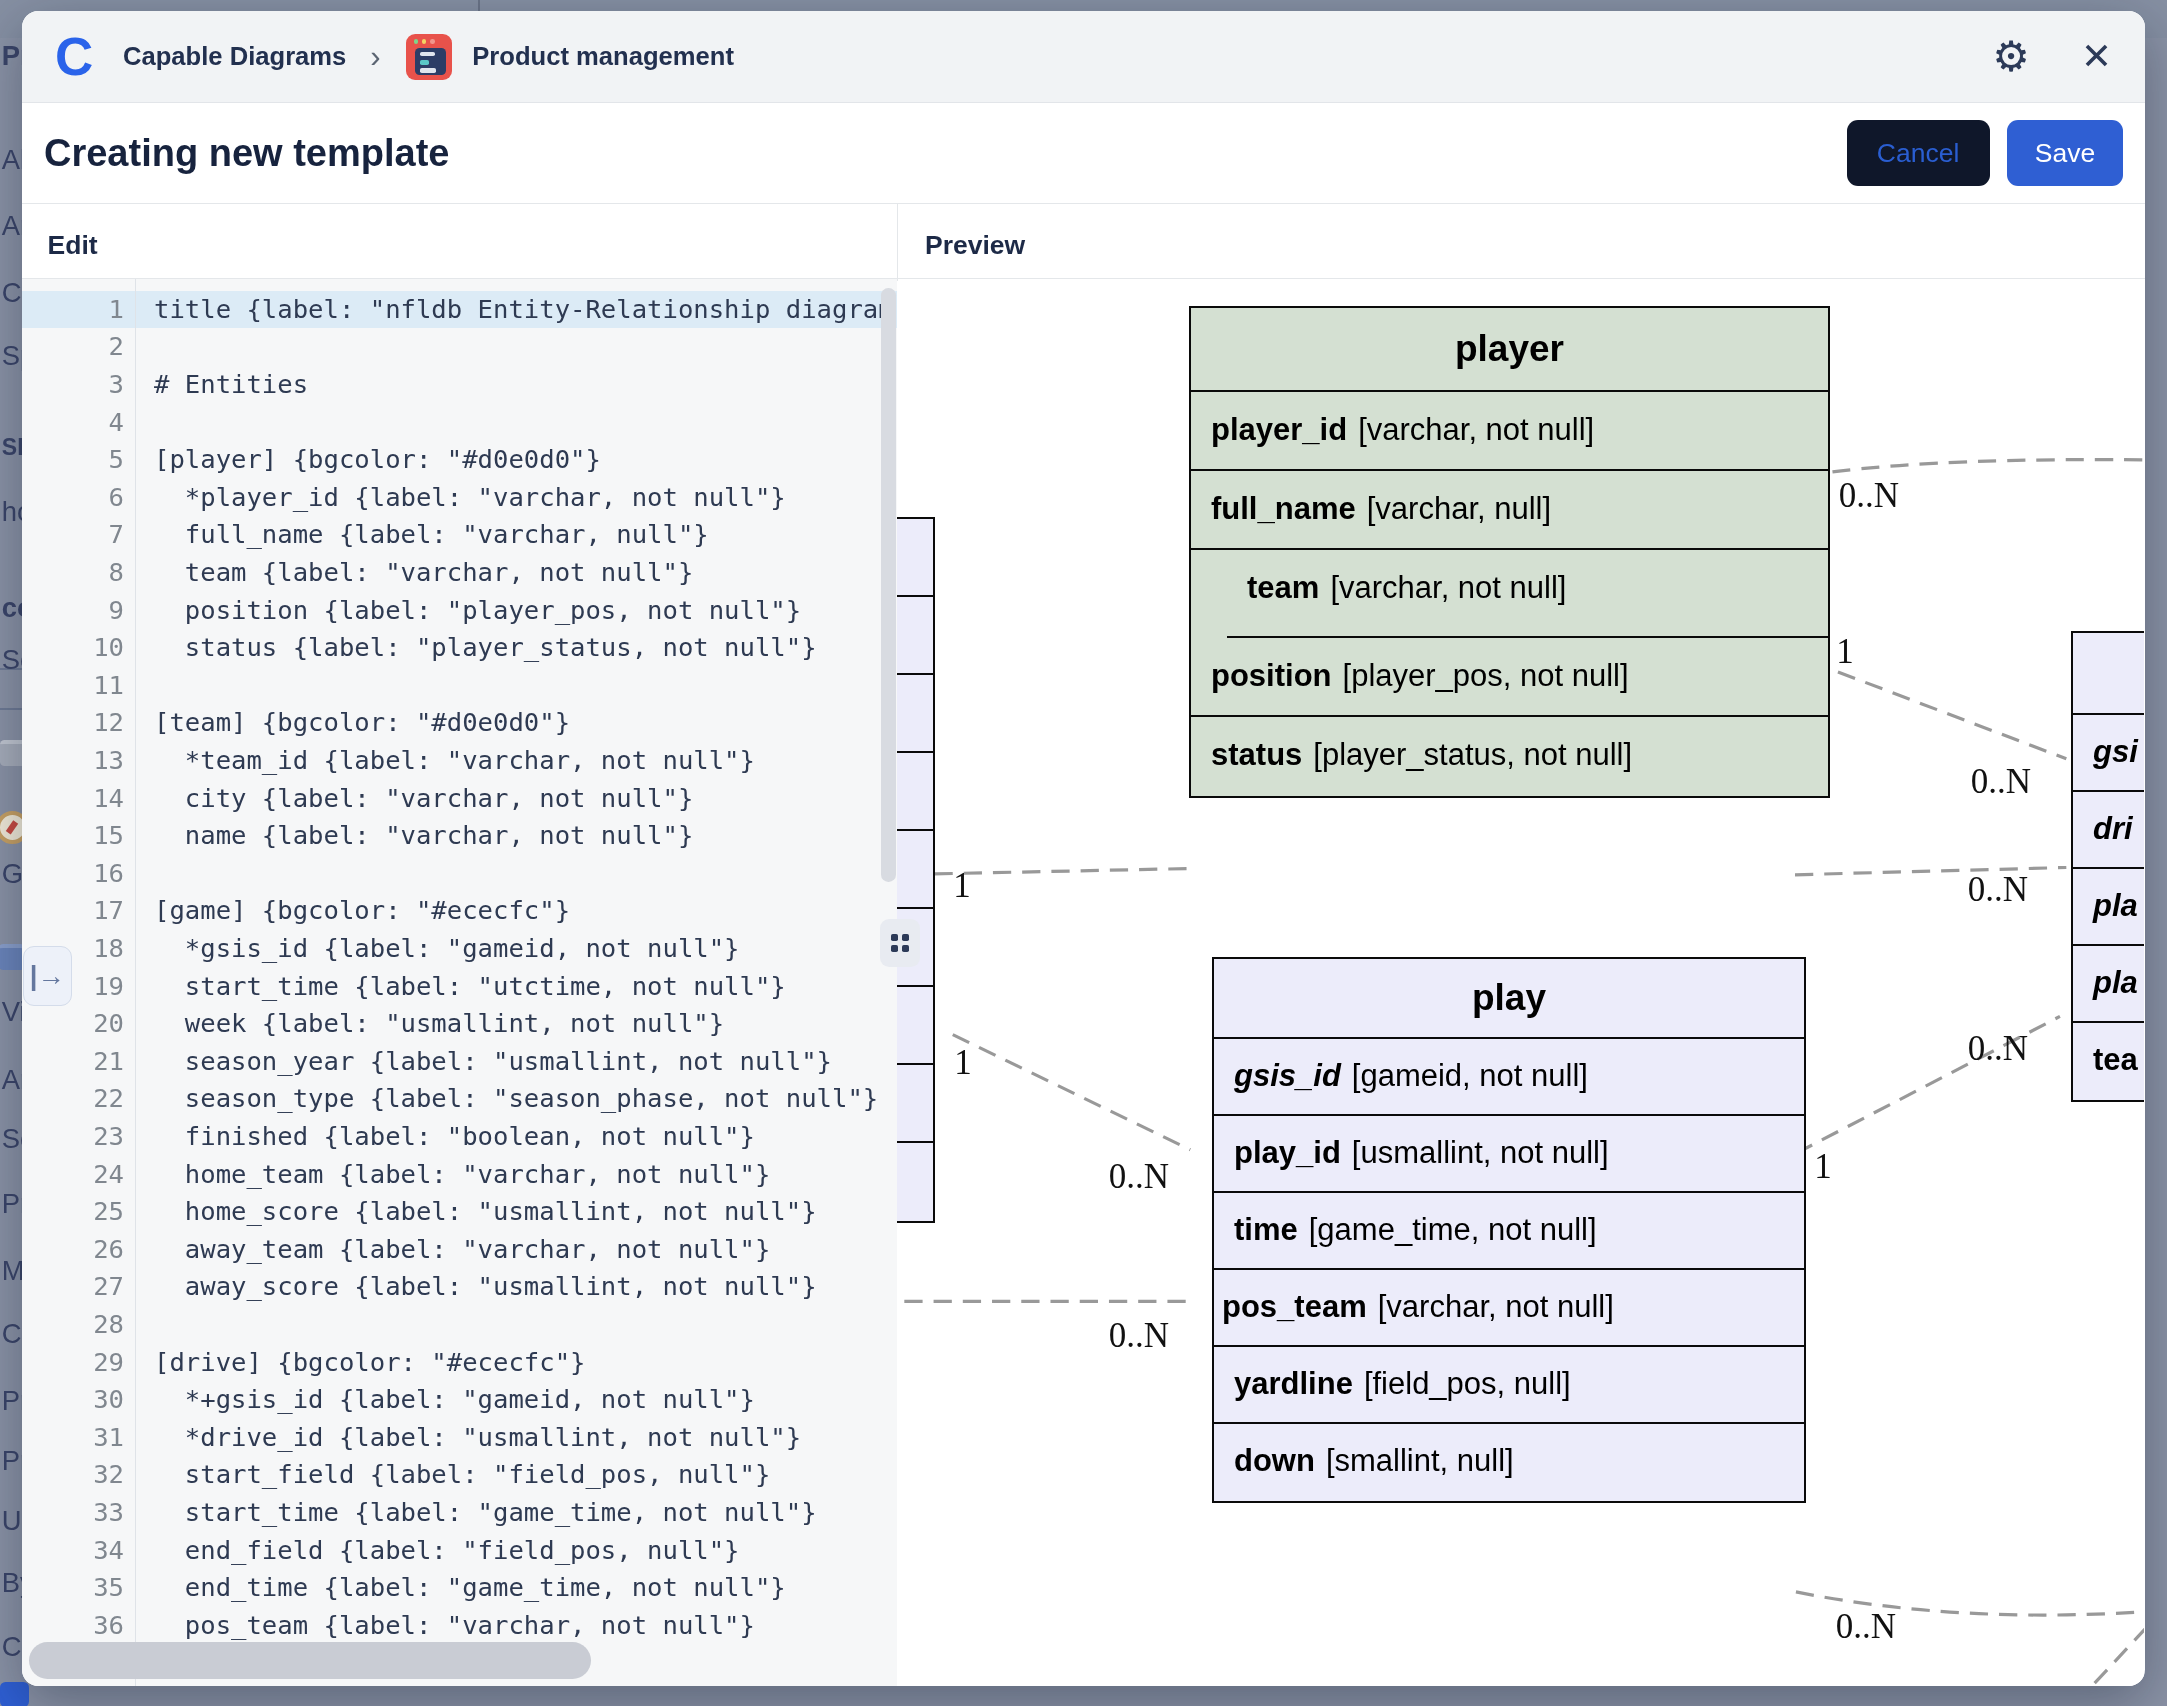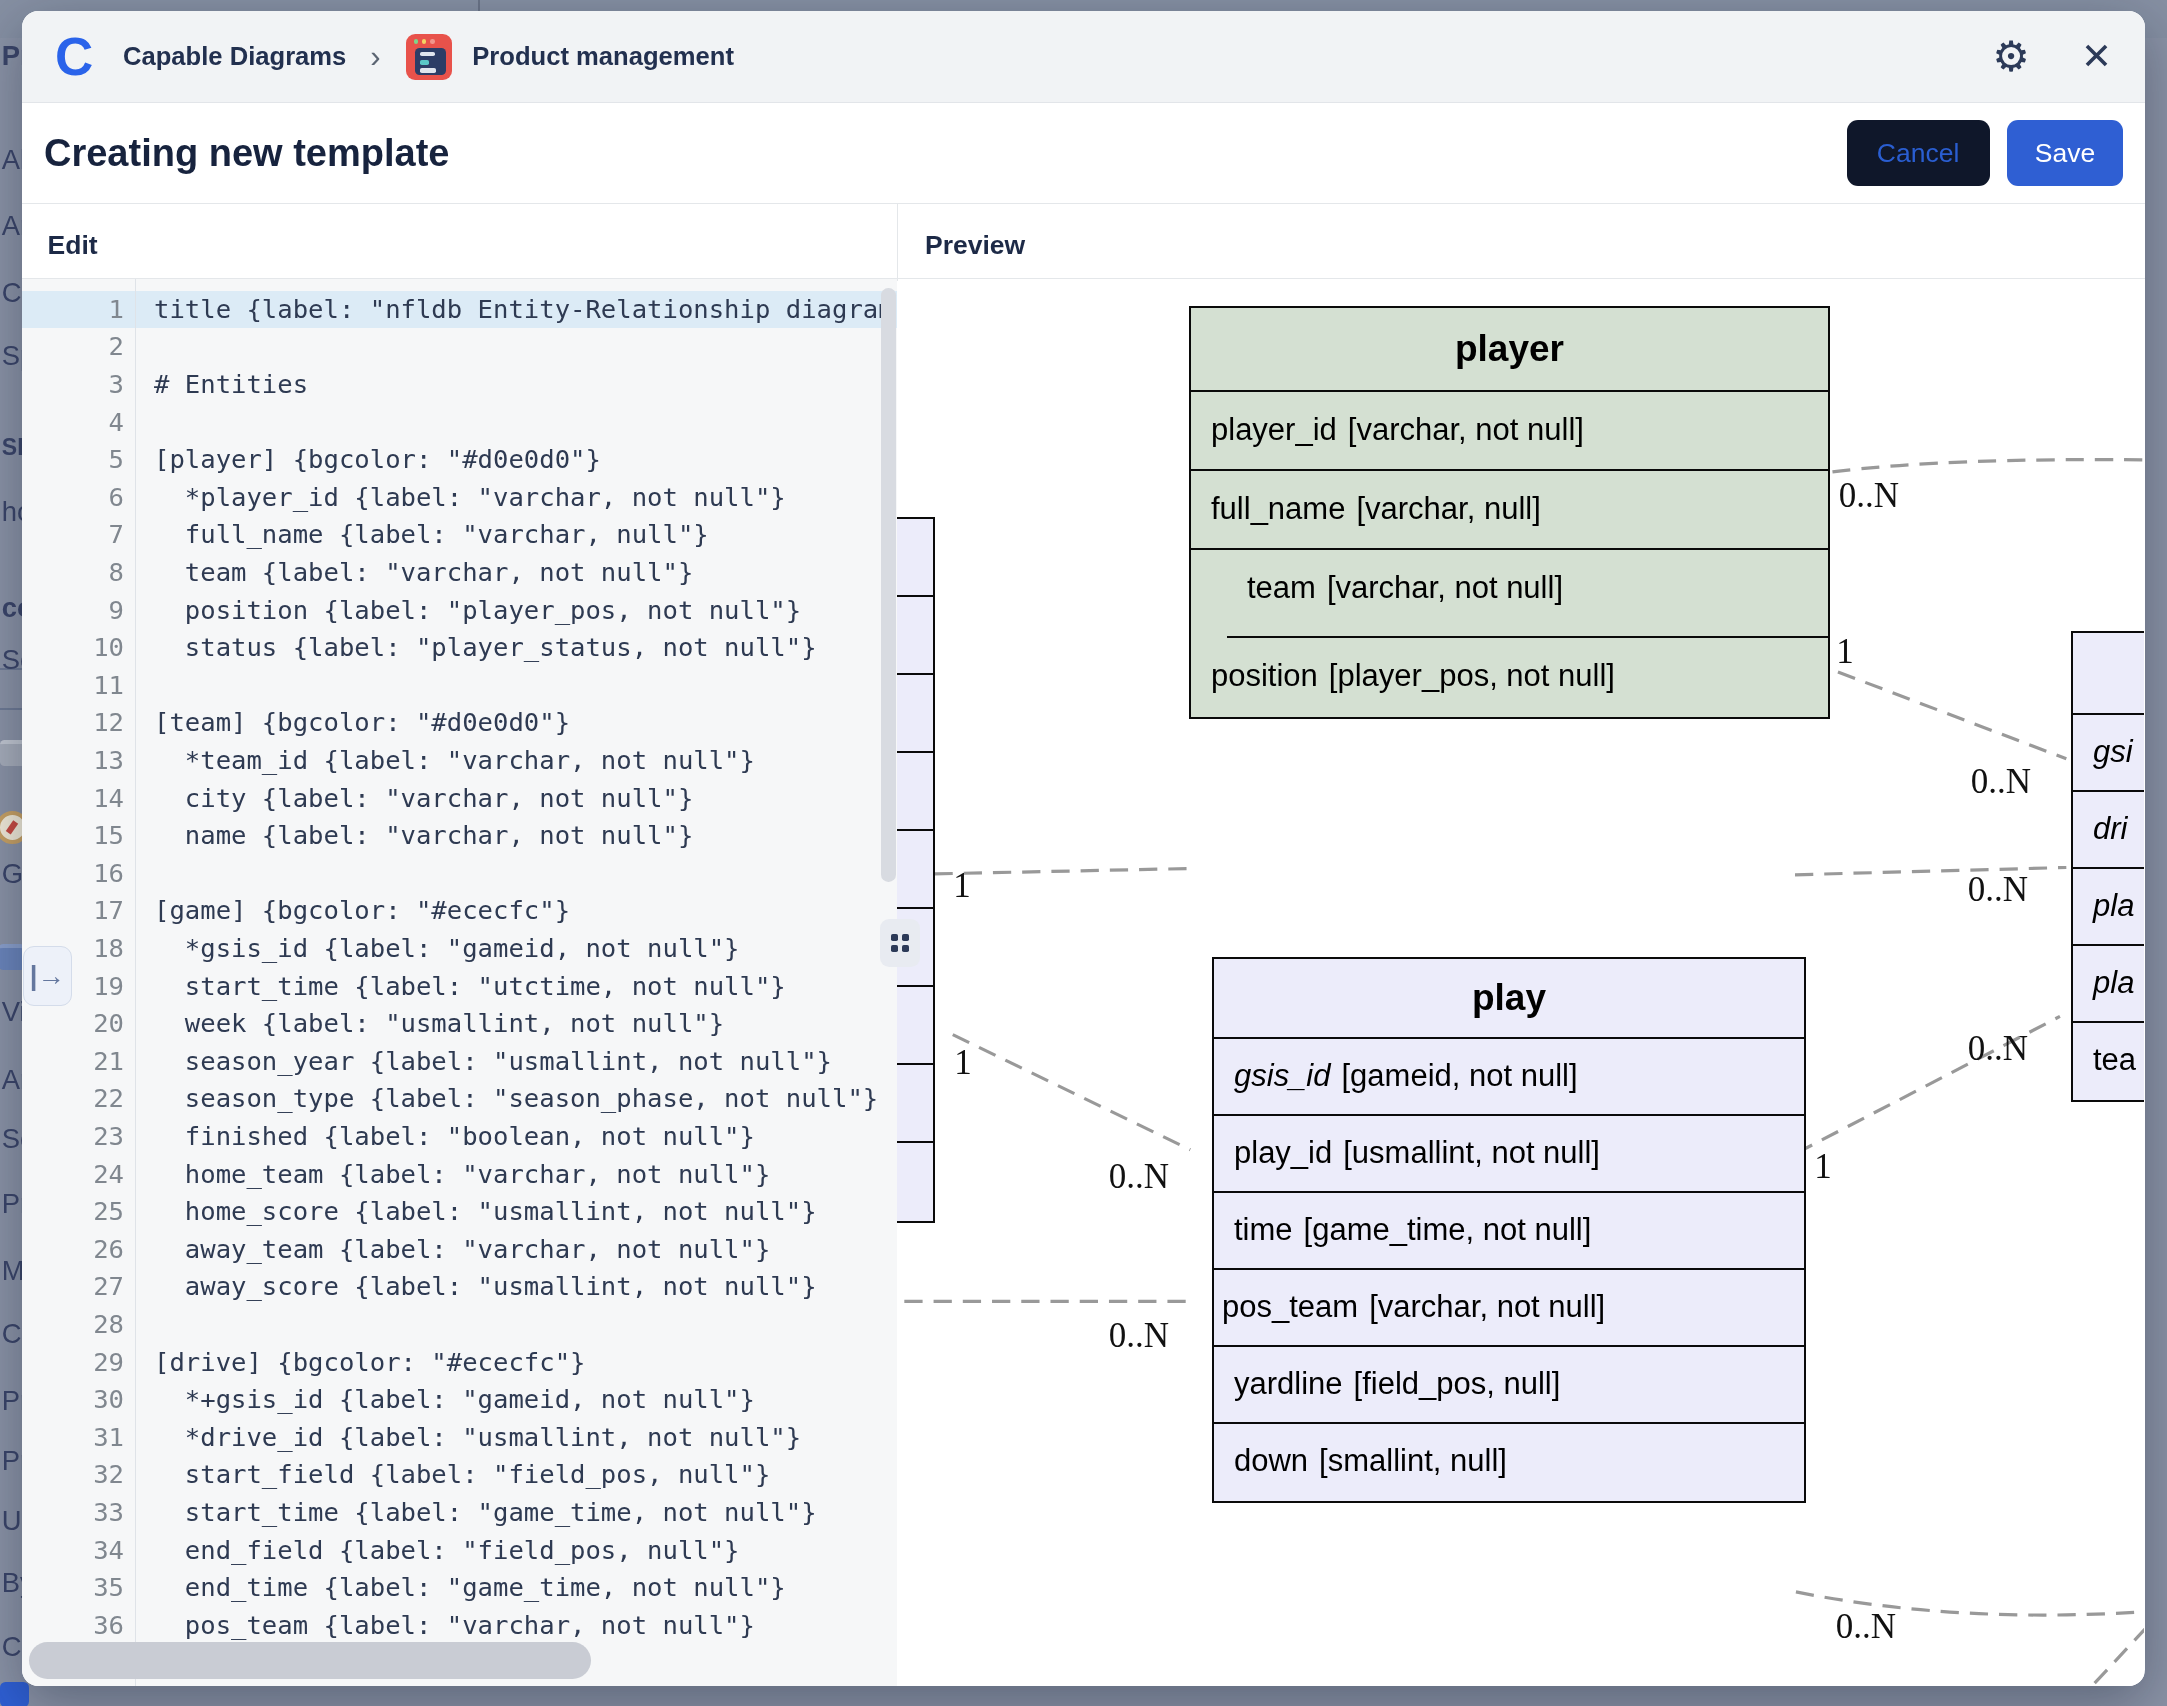--- a/index.html
+++ b/index.html
@@ -70,21 +70,21 @@
   .resize-handle i { background:#2c3a58; border-radius:1.8px; display:block; }
 
   
   .preview-clip { position:absolute; left:875px; top:270px; width:1247px; height:1405px; background:#fff; overflow:hidden; }
   .er-svg { position:absolute; left:0; top:0; }
   .er-table { position:absolute; border:2.7px solid #0a0a0a; }
   .er-header { border-bottom:2.7px solid #0a0a0a; display:flex; align-items:center; justify-content:center;
                font-size:37px; font-weight:700; color:#000; }
   .er-row { border-bottom:2.7px solid #0a0a0a; padding-left:20px; font-size:31px; color:#000; white-space:nowrap; overflow:hidden; }
   .er-row:last-child { border-bottom:none; }
-  .er-row .nm { display:inline-block; }
+  .er-row .nm { display:inline-block;font-weight:bold; }
   .er-row .nm.u { border-bottom:2.7px solid #000; padding-bottom:1.8px; }
   .er-row .nm.i { font-style:italic; }
   .er-row .tp { margin-left:11px; }
   .mult { position:absolute; transform:translate(-50%,-50%); font-family:"Liberation Serif",serif; font-size:35px; color:#111; white-space:nowrap; }
 </style>
 </head>
 <body>
 
 <div class="top-strip">
   <div class="top-seam"></div>
@@ -337,20 +337,21 @@
           <div class="er-row" style="height: 78px; line-height: 75px;"></div>
           <div class="er-row" style="height: 78px; line-height: 75px;"></div>
           <div class="er-row" style="height: 78px; line-height: 75px;"></div>
         </div>
         <div class="er-table" style="left: 292px; top: 25px; width: 641px; background: rgb(212, 224, 210);">
           <div class="er-header" style="height: 84px;">player</div>
           <div class="er-row" style="height: 79px; line-height: 76px;"><span class="nm u">player_id</span><span class="tp">[varchar, not null]</span></div>
           <div class="er-row" style="height: 79px; line-height: 76px;"><span class="nm">full_name</span><span class="tp">[varchar, null]</span></div>
           <div class="er-row" style="height: 88px; line-height: 76px; margin-left: 36px;"><span class="nm">team</span><span class="tp">[varchar, not null]</span></div>
           <div class="er-row" style="height: 79px; line-height: 76px;"><span class="nm">position</span><span class="tp">[player_pos, not null]</span></div>
+          <div class="er-row" style="height: 79px; line-height: 76px;"><span class="nm">status</span><span class="tp">[player_status, not null]</span></div>
         </div>
         <div class="er-table" style="left: 315px; top: 676px; width: 594px; background: rgb(236, 236, 250);">
           <div class="er-header" style="height: 80px;">play</div>
           <div class="er-row" style="height: 77px; line-height: 74px;"><span class="nm u i">gsis_id</span><span class="tp">[gameid, not null]</span></div>
           <div class="er-row" style="height: 77px; line-height: 74px;"><span class="nm u">play_id</span><span class="tp">[usmallint, not null]</span></div>
           <div class="er-row" style="height: 77px; line-height: 74px;"><span class="nm">time</span><span class="tp">[game_time, not null]</span></div>
           <div class="er-row" style="height: 77px; line-height: 74px; padding-left: 8px;"><span class="nm">pos_team</span><span class="tp">[varchar, not null]</span></div>
           <div class="er-row" style="height: 77px; line-height: 74px;"><span class="nm">yardline</span><span class="tp">[field_pos, null]</span></div>
           <div class="er-row" style="height: 77px; line-height: 74px;"><span class="nm">down</span><span class="tp">[smallint, null]</span></div>
         </div>

